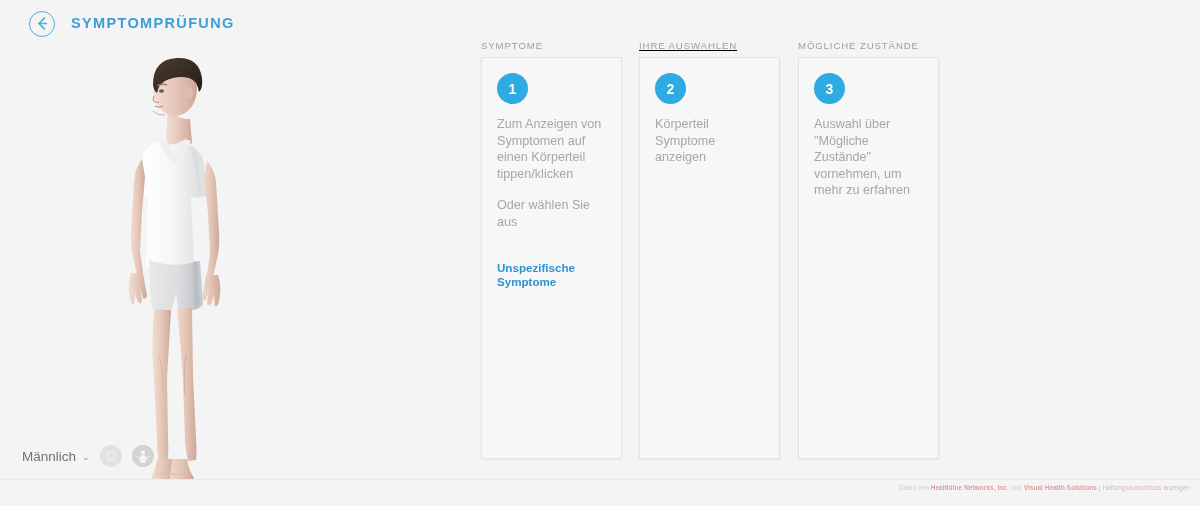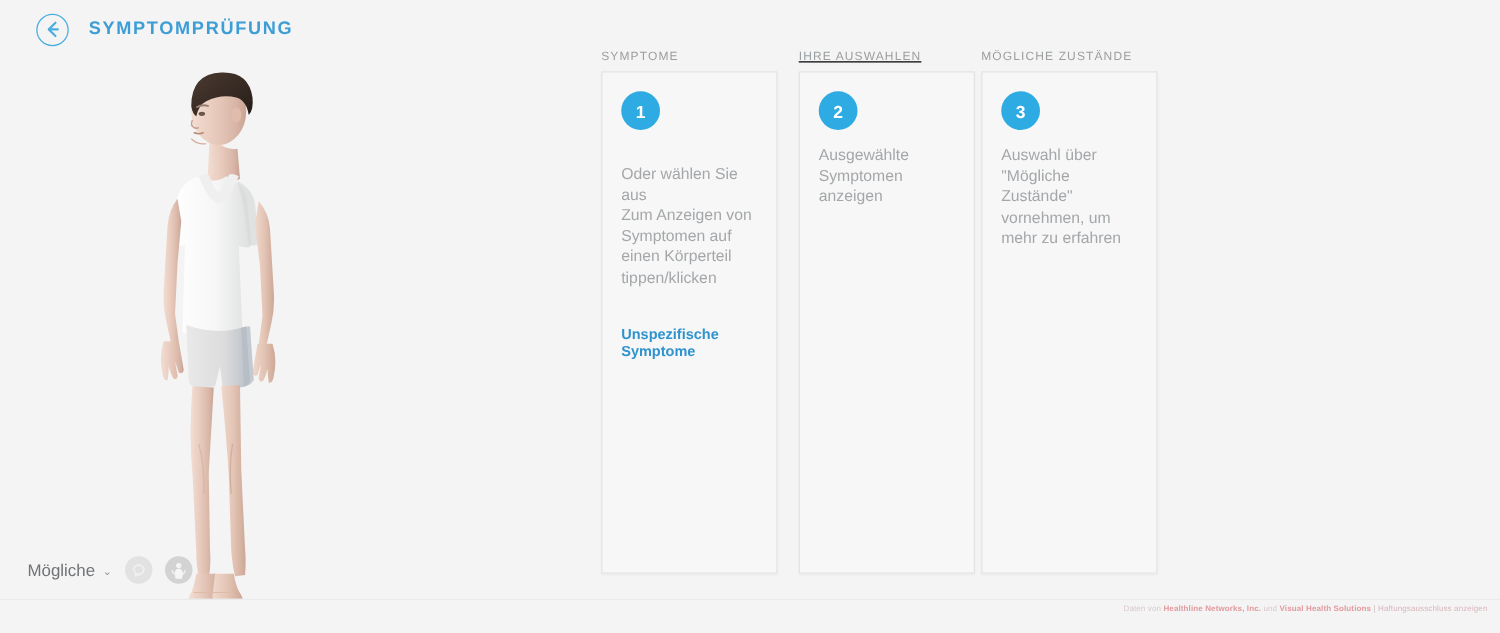--- a/index.html
+++ b/index.html
@@ -93,21 +93,21 @@
     left: 481px; top: 40px;
     width: 460px; height: 420px;
   }
   .column {
     position: absolute;
     top: 0;
     width: 141px;
   }
   .column.c1 { left: 0; }
   .column.c2 { left: 158px; text-decoration: underline; }
-  .column.c3 { left: 304px; }
+  .column.c3 { left: 317px; }
 
   .column-header {
     font-size: 9.6px;
     letter-spacing: 0.9px;
     color: #9b9ea0;
     text-transform: uppercase;
     margin-bottom: 6px;
     white-space: nowrap;
   }
   .card {
@@ -254,21 +254,21 @@
     <path d="M68 300 q-3 18 -1 40" stroke="#c9a18f" stroke-width="1" fill="none" opacity="0.7"></path>
 
     <path d="M39 404 q-2 12 -5 17 q-3 5 3 6 l16 -1 q4 0 4 -4 l-2 -18 z" fill="url(#skin)"></path>
     <path d="M69 404 q2 12 6 17 q3 5 -3 6 l-16 -1 q-4 0 -4 -4 l2 -18 z" fill="url(#skinLeg)"></path>
     <path d="M37 419 h20 M67 419 h-20" stroke="#dcbbab" stroke-width="0.8"></path>
   </svg>
 </div>
 
 <div id="avatar-controls">
   <div id="gender-select">
-    <span>Mögliche</span>
+    <span>Männlich</span>
     <span class="caret">⌄</span>
   </div>
   <div class="round-btn">
     <svg width="22" height="22" viewBox="0 0 22 22">
       <path d="M7 11 a4 4 0 1 1 8 0 a4 4 0 0 1 -6 3" fill="none" stroke="#efefef" stroke-width="1.6" stroke-linecap="round"></path>
       <path d="M8 12.5 l0.6 3 l3 -0.8" fill="none" stroke="#efefef" stroke-width="1.4" stroke-linecap="round"></path>
     </svg>
   </div>
   <div class="round-btn dark">
     <svg width="22" height="22" viewBox="0 0 22 22">
@@ -279,33 +279,33 @@
   </div>
 </div>
 
 <div id="columns">
 
   <div class="column c1">
     <div class="column-header">SYMPTOME</div>
     <div class="card">
       <div class="step-badge">1</div>
       <div class="card-body">
+        <div class="card-text">Zum Anzeigen von Symptomen auf einen Körperteil tippen/klicken</div>
         <div class="card-text second">Oder wählen Sie aus</div>
-        <div class="card-text">Zum Anzeigen von Symptomen auf einen Körperteil tippen/klicken</div>
         <a class="card-link">Unspezifische Symptome</a>
       </div>
     </div>
   </div>
 
   <div class="column c2">
     <div class="column-header">IHRE AUSWAHLEN</div>
     <div class="card">
       <div class="step-badge">2</div>
       <div class="card-body">
-        <div class="card-text">Ausgewählte Symptomen anzeigen</div>
+        <div class="card-text">Körperteil Symptome anzeigen</div>
       </div>
     </div>
   </div>
 
   <div class="column c3">
     <div class="column-header">MÖGLICHE ZUSTÄNDE</div>
     <div class="card">
       <div class="step-badge">3</div>
       <div class="card-body">
         <div class="card-text">Auswahl über "Mögliche Zustände" vornehmen, um mehr zu erfahren</div>

